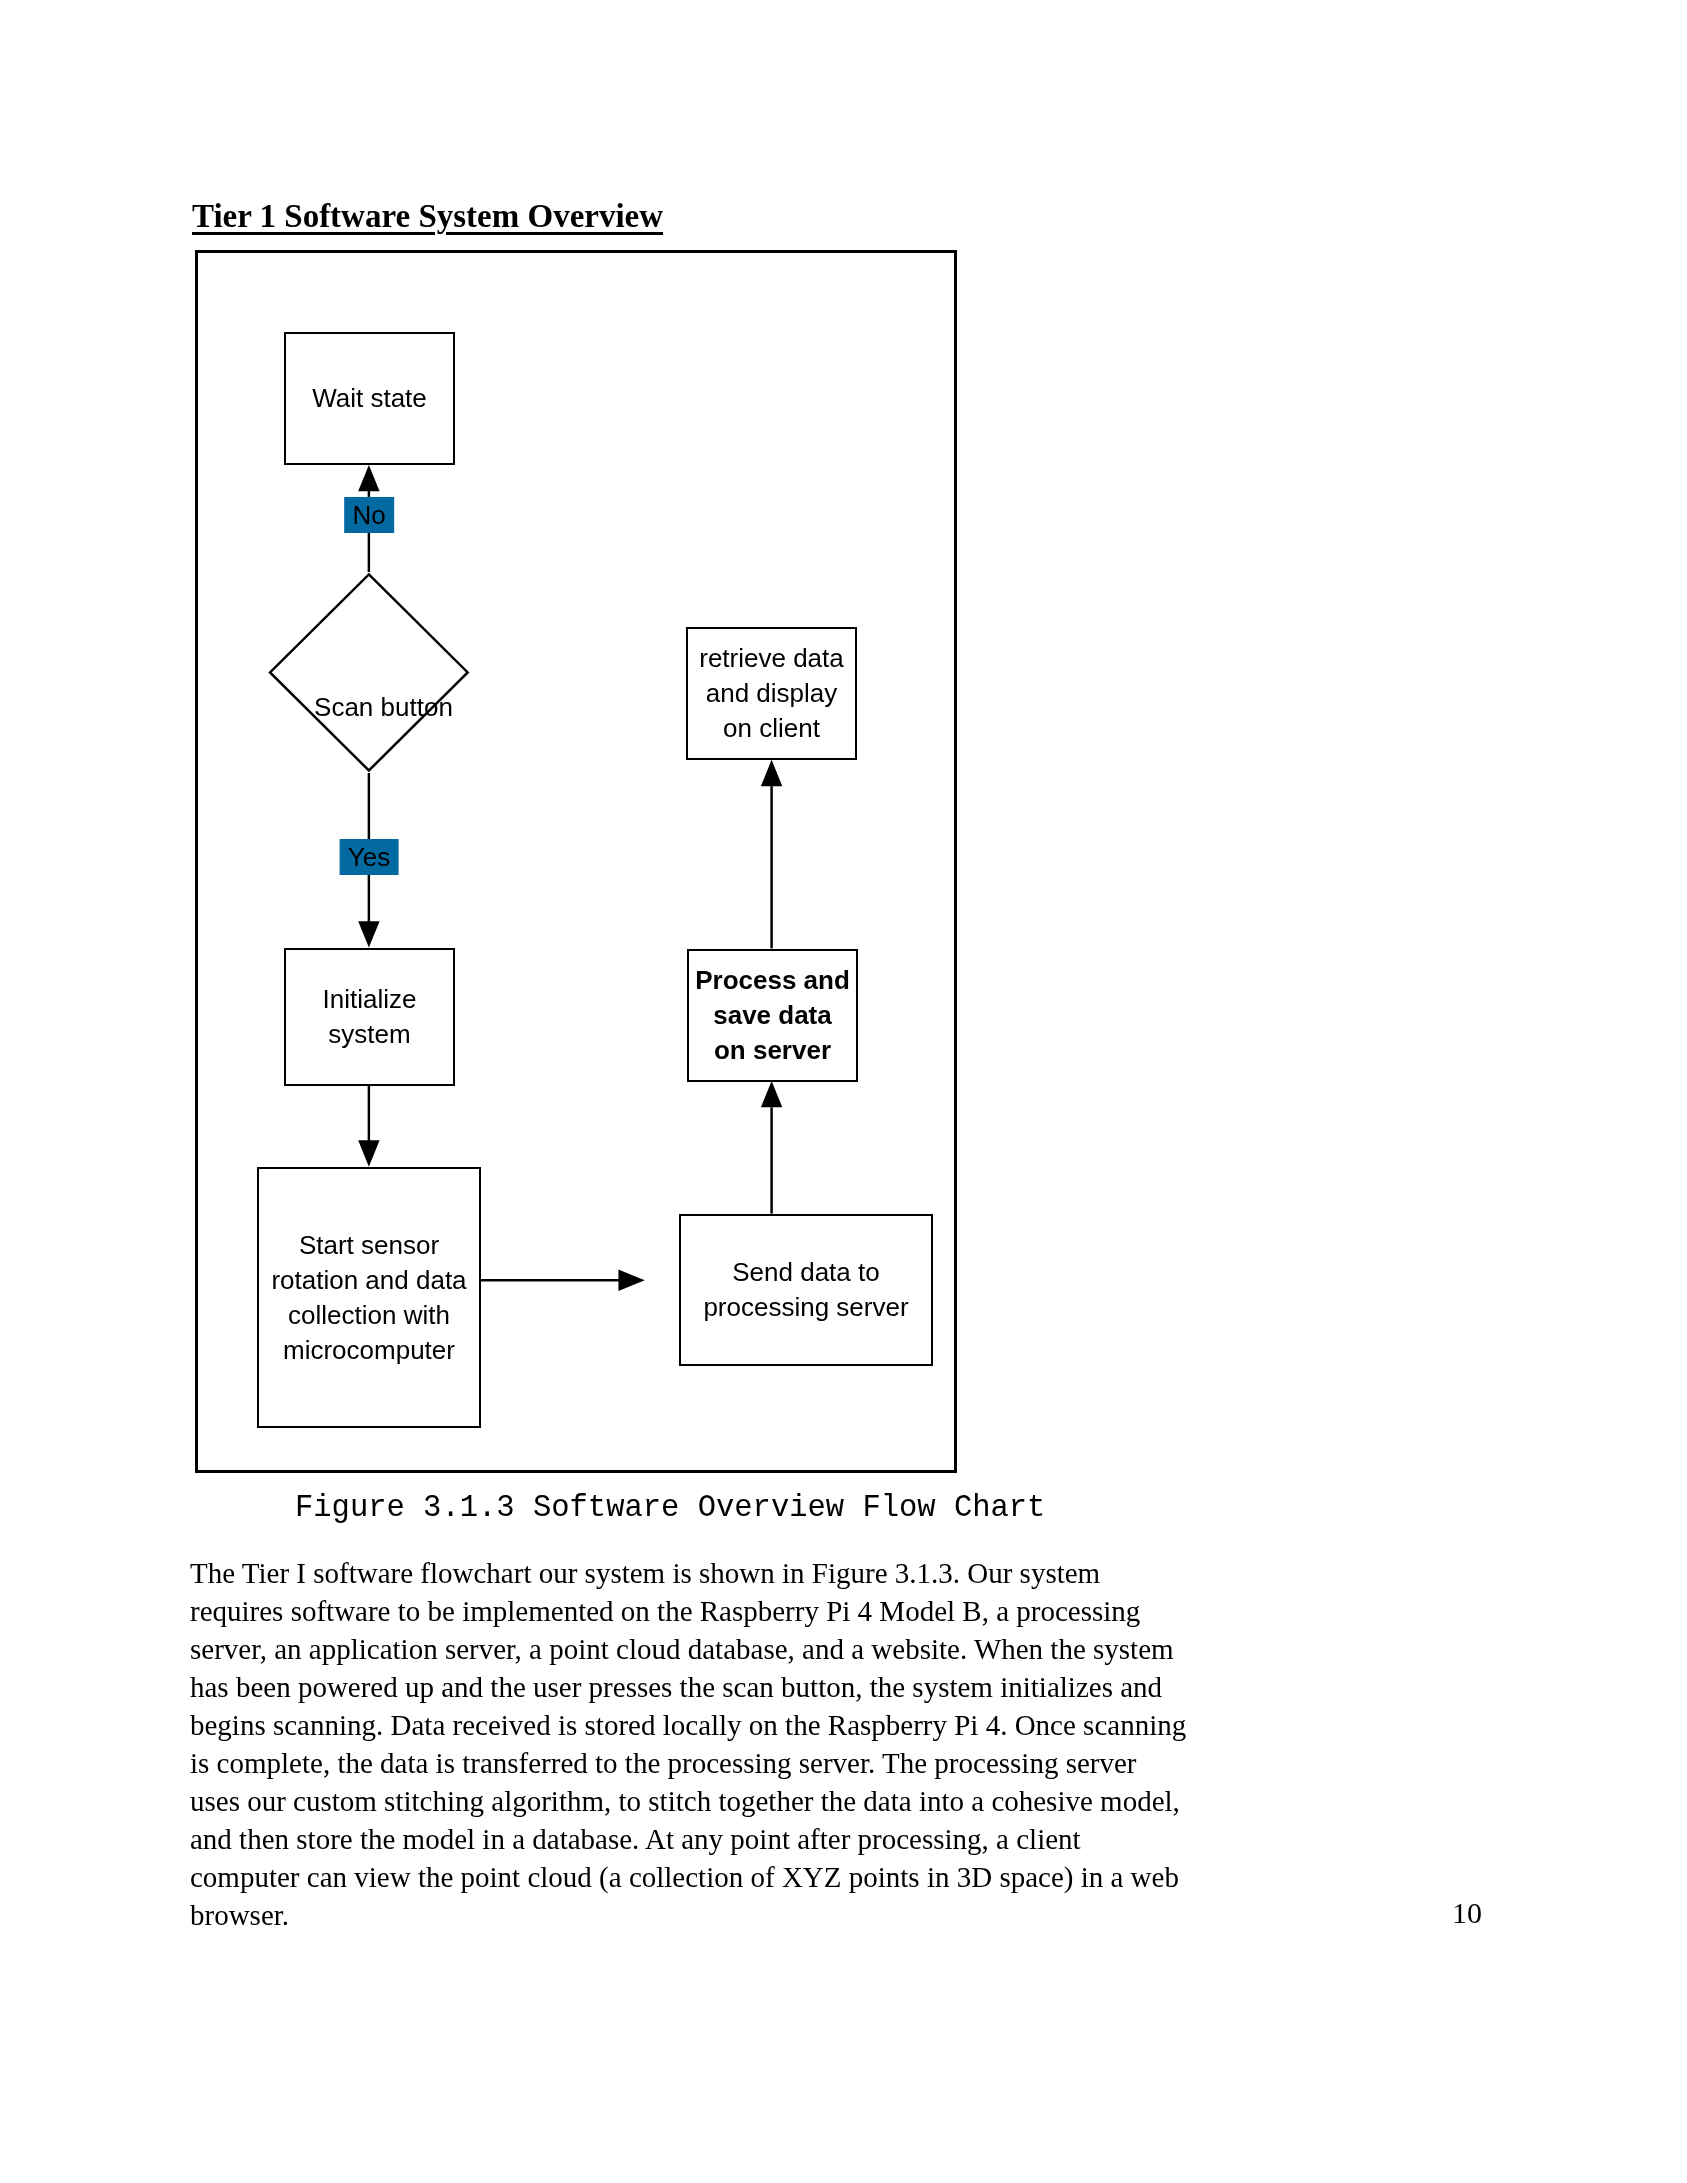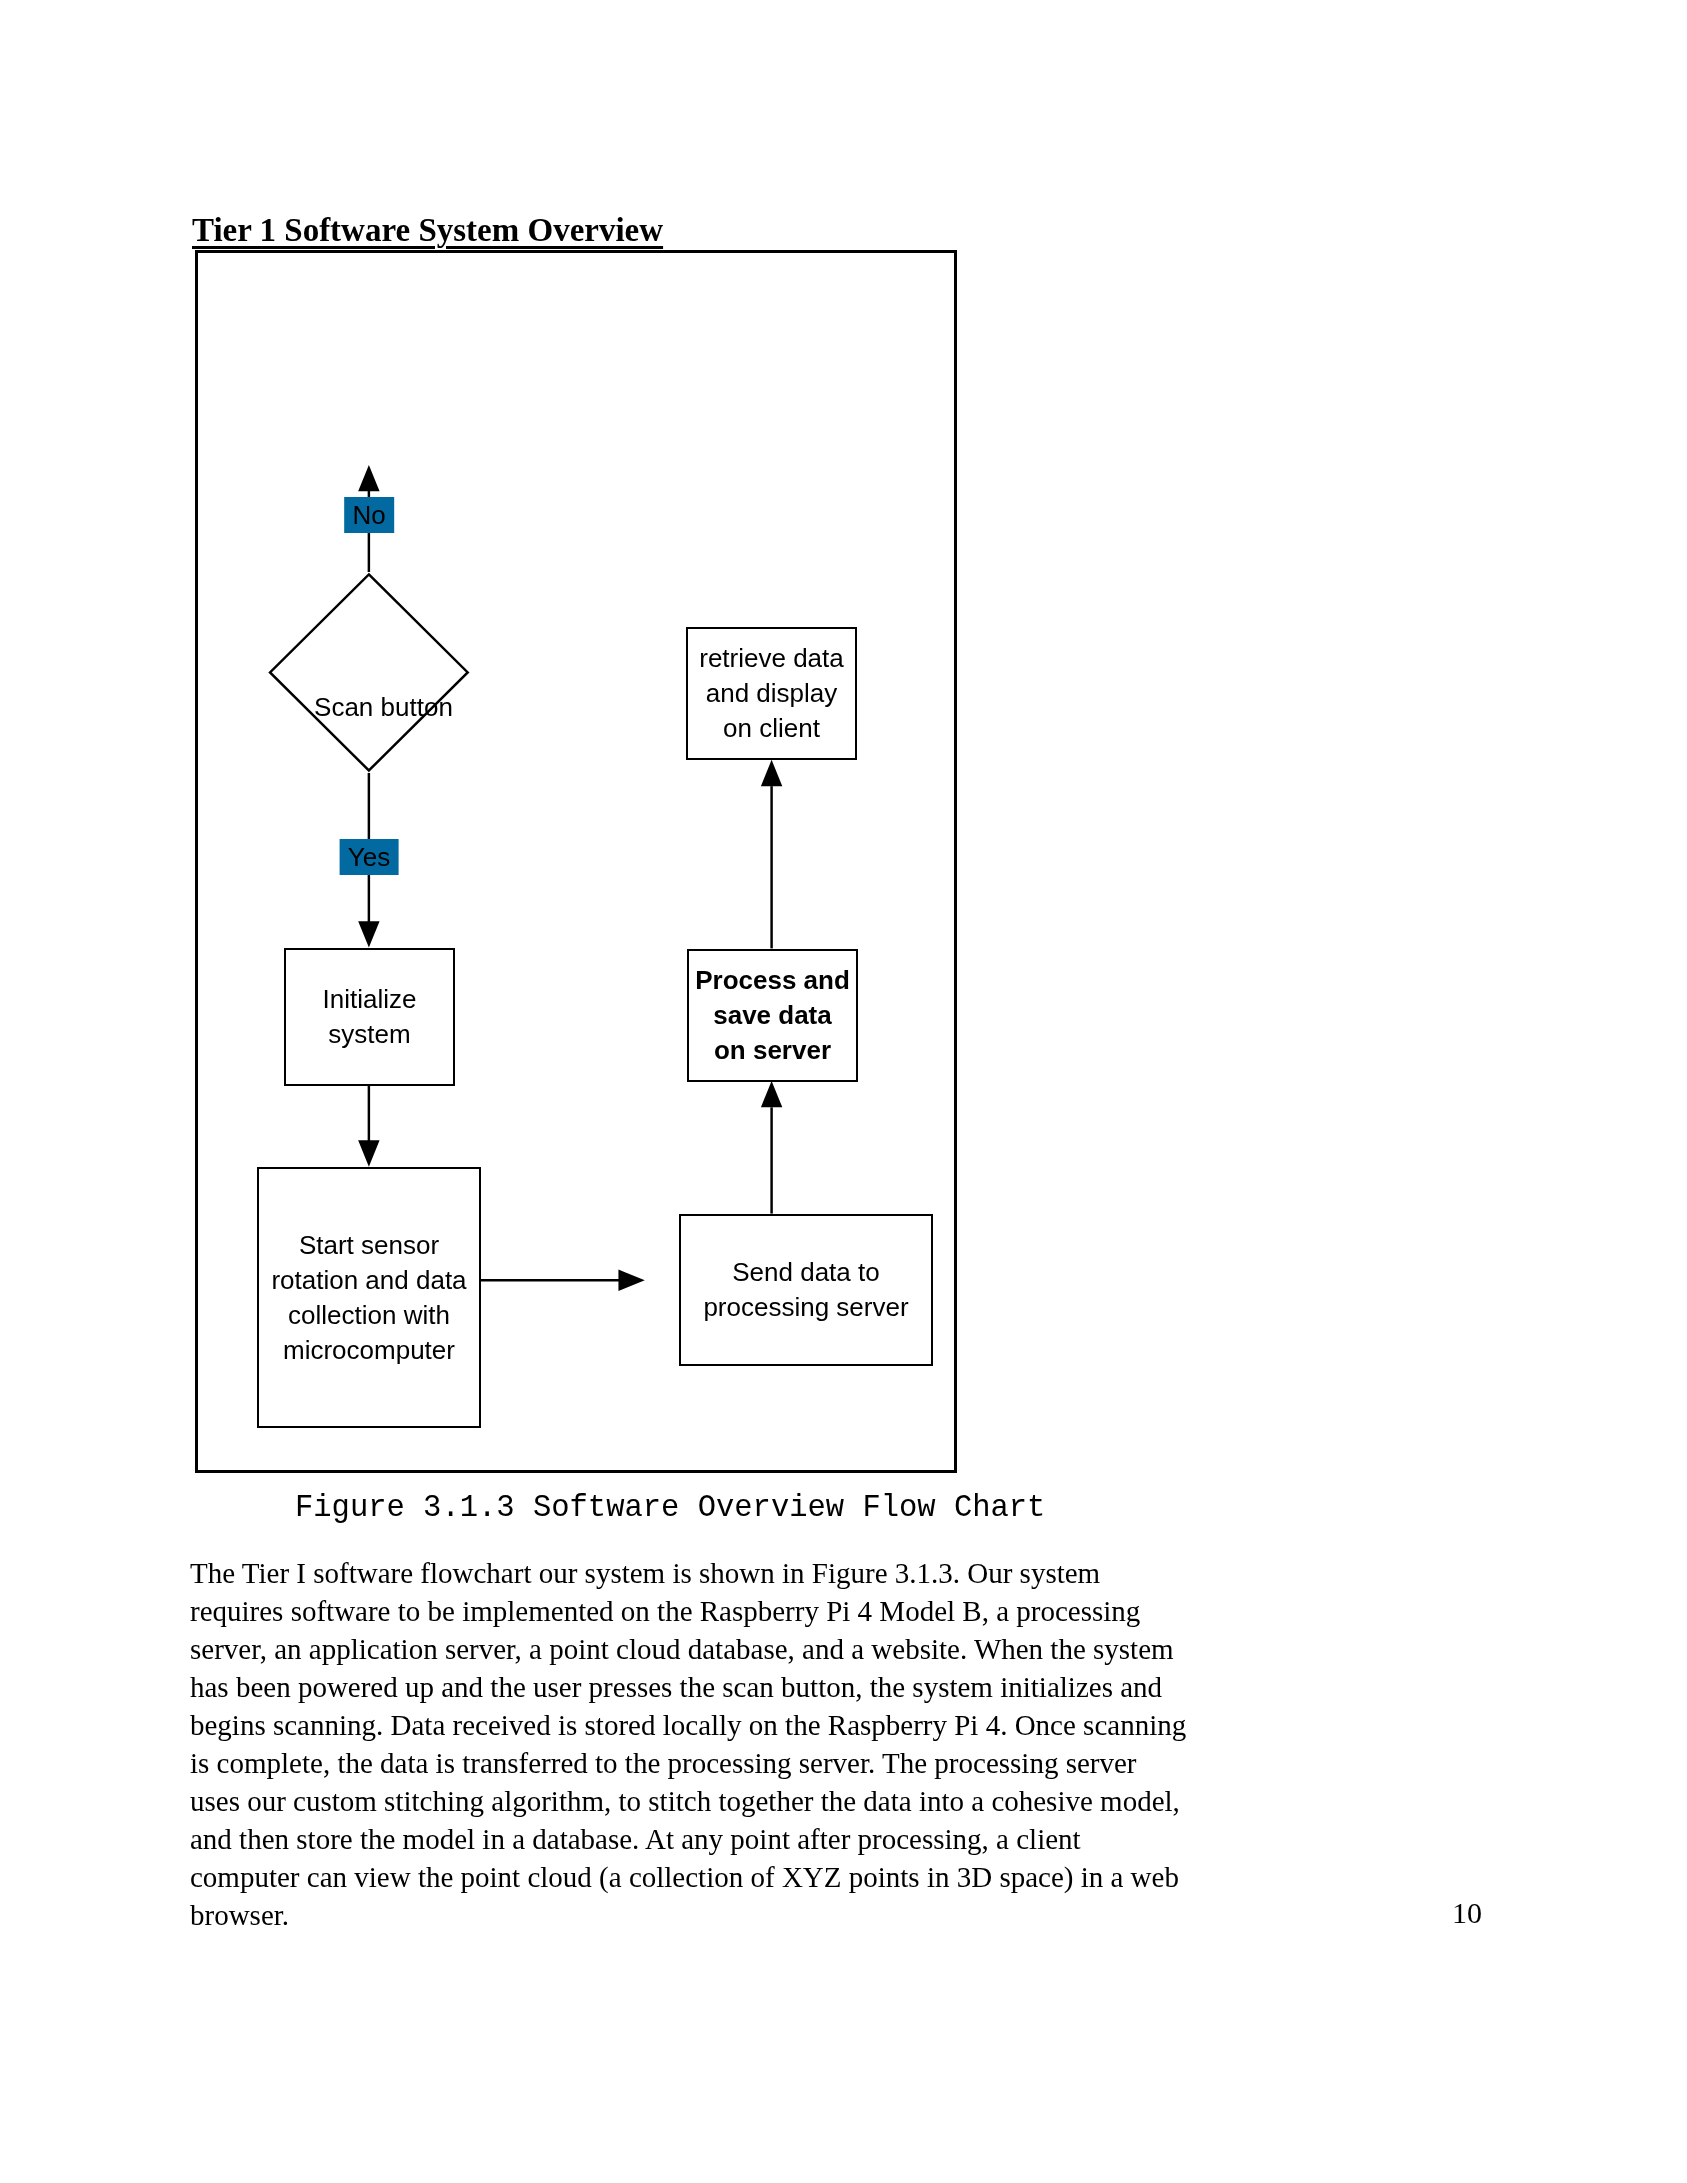--- a/index.html
+++ b/index.html
@@ -13,21 +13,20 @@
 
   
   .doc-heading {
     position: absolute; left: 192px; top: 198px;
     font-size: 33px; font-weight: bold;
     font-family: "Liberation Serif", serif;
     text-decoration: underline;
     text-decoration-thickness: 3.3px;
     text-underline-offset: 5px;
     white-space: pre;
-    margin-top: 14px;
   }
   .figure-caption {
     position: absolute; left: 295px; top: 1491px;
     font-size: 30.5px; white-space: pre;
     font-family: Liberation Mono, monospace;
   }
   .body-paragraph {
     position: absolute; left: 190px; top: 1554px;
     font-size: 29px; line-height: 38px;
     white-space: pre;
@@ -109,20 +108,23 @@
     <line x1="347" y1="1251" x2="517" y2="1251" stroke="#000000" stroke-width="3"></line>
     <polygon points="546,1251 514,1238 514,1264" fill="#000000"></polygon>
 
     <line x1="700" y1="1170" x2="700" y2="1041" stroke="#000000" stroke-width="3"></line>
     <polygon points="700,1009 687,1041 713,1041" fill="#000000"></polygon>
 
     <line x1="700" y1="848" x2="700" y2="651" stroke="#000000" stroke-width="3"></line>
     <polygon points="700,619 687,651 713,651" fill="#000000"></polygon>
   </svg>
 
+  <div class="node node-wait">
+    <span>Wait state</span>
+  </div>
 
   <div class="diamond-label">
     <span>Scan button</span>
   </div>
 
   <div class="node node-init">
     <span>Initialize
 system</span>
   </div>
 

